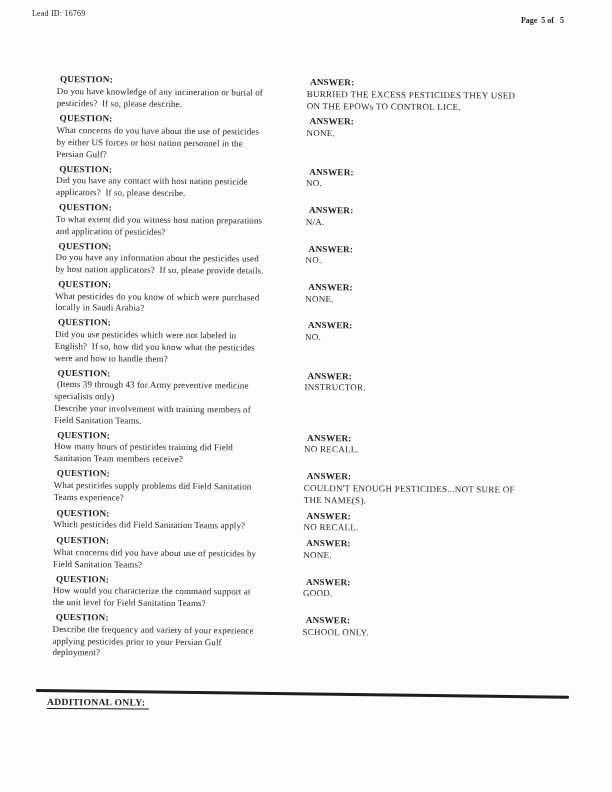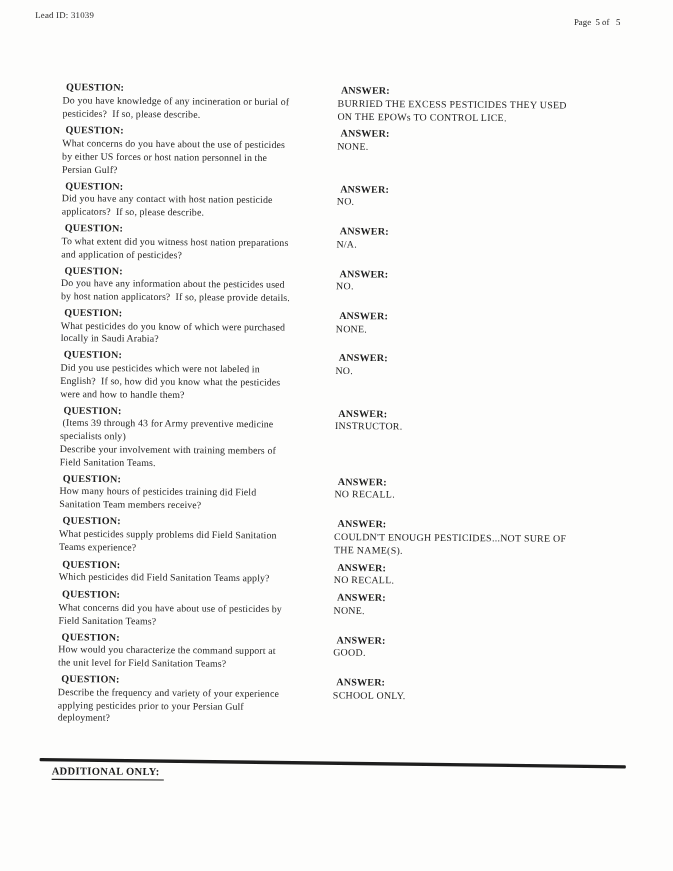--- a/index.html
+++ b/index.html
@@ -19,21 +19,21 @@
     color:var(--ink);
     overflow:hidden;
   }
   
   .lead-id{
     position:absolute;left:32px;top:9px;
     font-size:8px;letter-spacing:.2px;
   }
   .page-number{
     position:absolute;right:48px;top:16px;
-    font-size:8px;white-space:pre;
+    font-size:8px;white-space:pre;font-weight:bold;
   }
   
   .content{
     position:absolute;left:57px;top:73px;right:18px;
     transform:rotate(.45deg);
     transform-origin:0 0;
   }
   .qa-row{
     display:flex;
     align-items:flex-start;
@@ -73,21 +73,21 @@
     padding:0 4px 1px 0;
     transform:rotate(.35deg);
     transform-origin:0 0;
   }
 </style>
 </head>
 <body>
 
 <div class="page">
 
-  <div class="lead-id">Lead ID: 31039</div>
+  <div class="lead-id">Lead ID: 16769</div>
 
   <div class="page-number">Page  5 of   5</div>
 
   <div class="content" id="qa-container">
   <div class="qa-row">
     <div class="q-col">
       <div class="qa-label q-label">QUESTION:</div>
       <div class="qa-text q-text">Do you have knowledge of any incineration or burial of
 pesticides?  If so, please describe.</div>
     </div>

